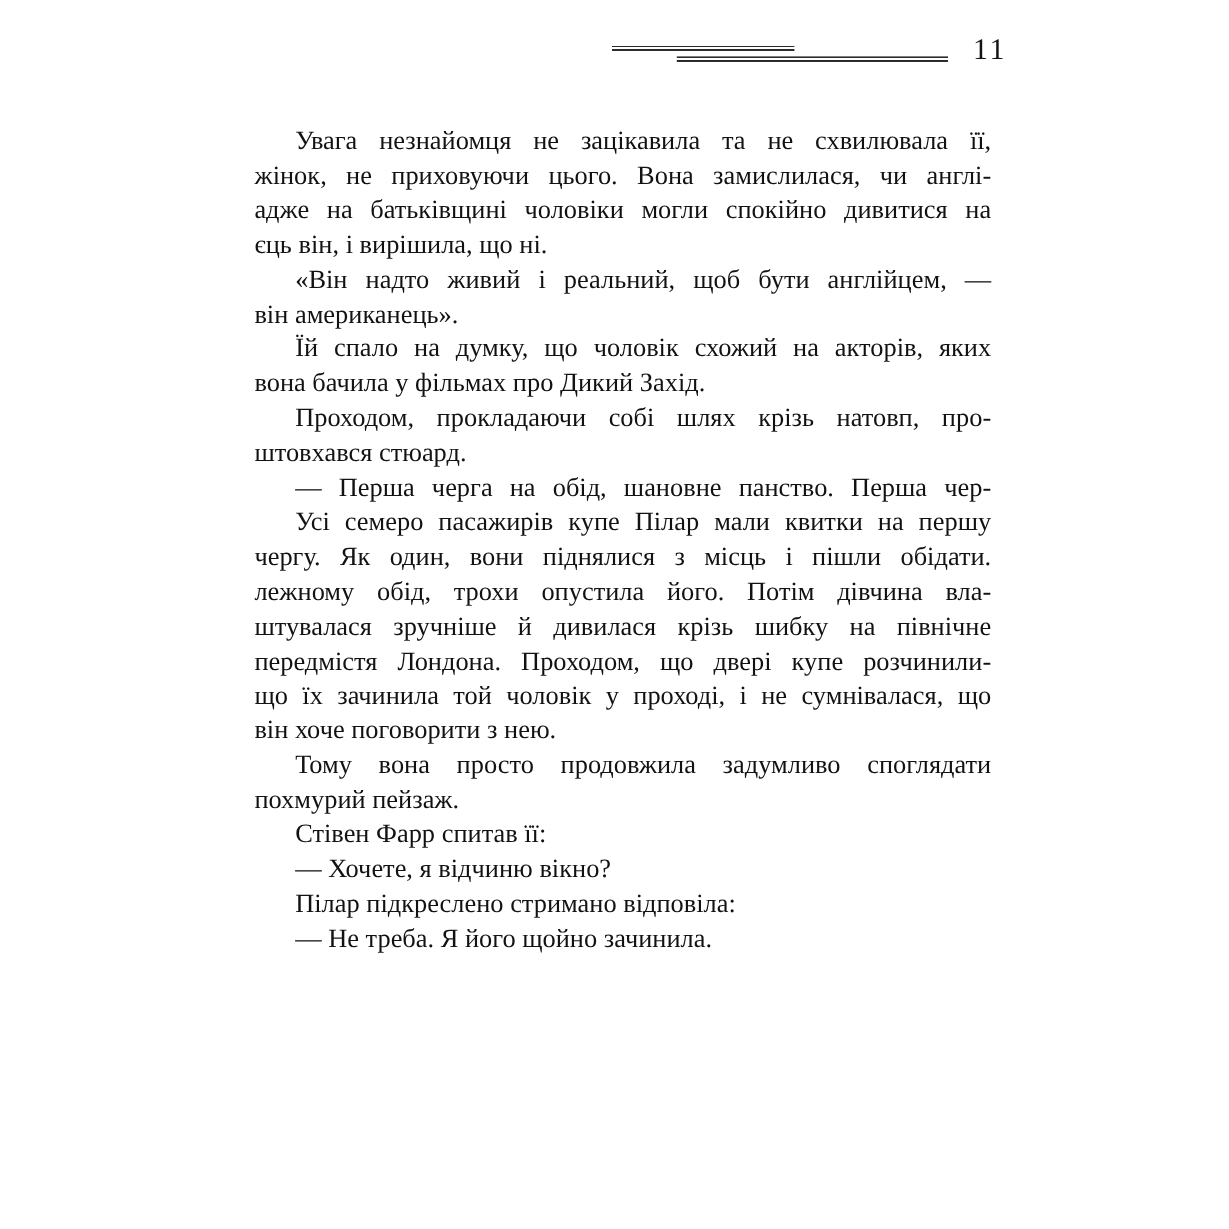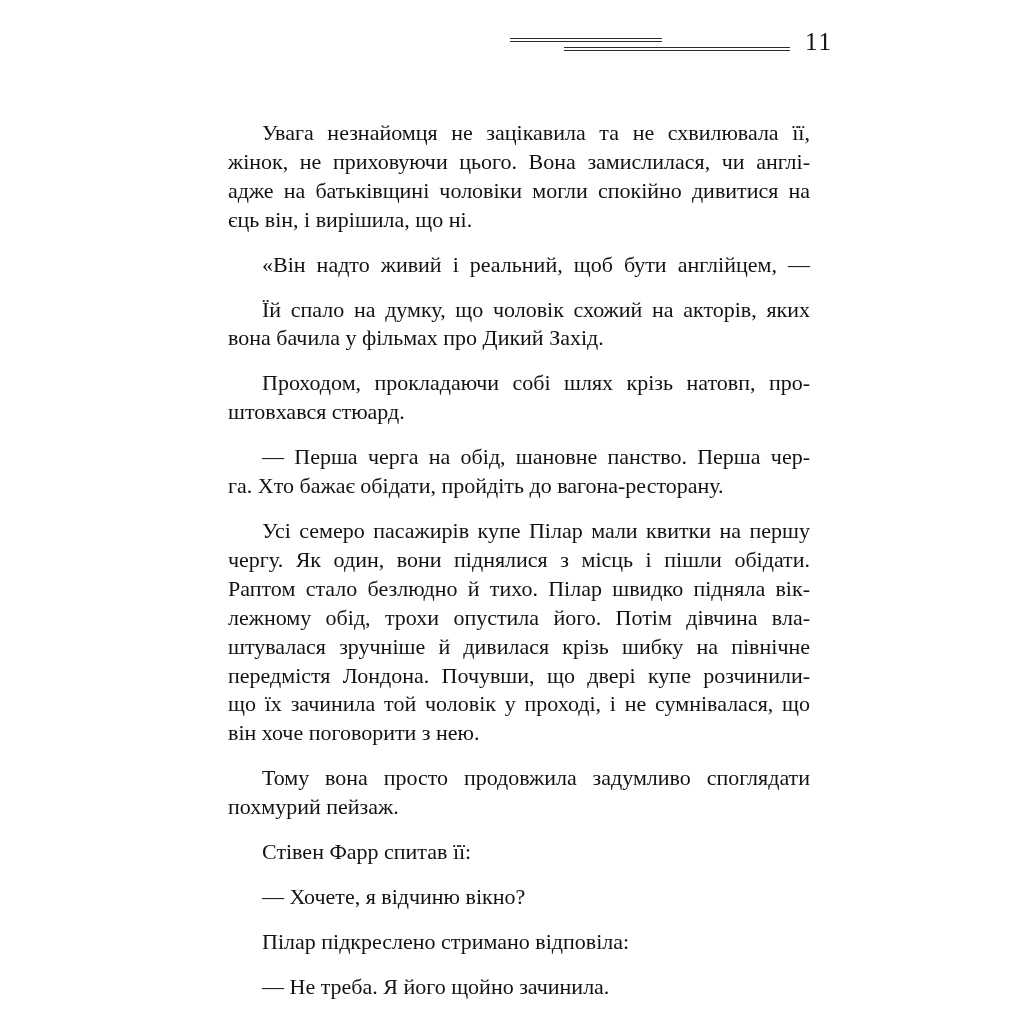--- a/index.html
+++ b/index.html
@@ -45,35 +45,35 @@
     width: 226px;
   }
   .page-number {
     position: absolute;
     top: 28px;
     left: 799px;
     width: 40px;
     font-size: 25px;
     letter-spacing: 2px;
     color: #141414;
-    text-align: center;
+    text-align: right;
   }
 
   
   .text-block {
     position: absolute;
     left: 212px;
     top: 103px;
     width: 614px;
     font-size: 22px;
     line-height: 28.9px;
     color: #121212;
   }
   .paragraph {
-    margin: 16px;
+    margin: 0;
     padding: 0;
   }
   .line {
     text-align: justify;
     text-align-last: justify;
     white-space: normal;
   }
   .line.last {
     text-align: right;
     text-align-last: left;
@@ -96,40 +96,39 @@
 
   <div class="text-block" id="text-block">
       <div class="paragraph">
         <div class="line first">Увага незнайомця не зацікавила та не схвилювала її,</div>
         <div class="line">жінок, не приховуючи цього. Вона замислилася, чи англі-</div>
         <div class="line">адже на батьківщині чоловіки могли спокійно дивитися на</div>
         <div class="line last">єць він, і вирішила, що ні.</div>
       </div>
       <div class="paragraph">
         <div class="line first">«Він надто живий і реальний, щоб бути англійцем, —</div>
+        <div class="line last">він американець».</div>
       </div>
       <div class="paragraph">
         <div class="line first">Їй спало на думку, що чоловік схожий на акторів, яких</div>
         <div class="line last">вона бачила у фільмах про Дикий Захід.</div>
       </div>
       <div class="paragraph">
         <div class="line first">Проходом, прокладаючи собі шлях крізь натовп, про-</div>
         <div class="line last">штовхався стюард.</div>
       </div>
       <div class="paragraph">
         <div class="line first">— Перша черга на обід, шановне панство. Перша чер-</div>
-        <div class="line last">га. Хто бажає обідати, пройдіть до вагона-ресторану.</div>
       </div>
       <div class="paragraph">
         <div class="line first">Усі семеро пасажирів купе Пілар мали квитки на першу</div>
         <div class="line">чергу. Як один, вони піднялися з місць і пішли обідати.</div>
-        <div class="line">Раптом стало безлюдно й тихо. Пілар швидко підняла вік-</div>
         <div class="line">лежному обід, трохи опустила його. Потім дівчина вла-</div>
         <div class="line">штувалася зручніше й дивилася крізь шибку на північне</div>
-        <div class="line">передмістя Лондона. Почувши, що двері купе розчинили-</div>
+        <div class="line">передмістя Лондона. Проходом, що двері купе розчинили-</div>
         <div class="line">що їх зачинила той чоловік у проході, і не сумнівалася, що</div>
         <div class="line last">він хоче поговорити з нею.</div>
       </div>
       <div class="paragraph">
         <div class="line first">Тому вона просто продовжила задумливо споглядати</div>
         <div class="line last">похмурий пейзаж.</div>
       </div>
       <div class="paragraph">
         <div class="line first last">Стівен Фарр спитав її:</div>
       </div>

